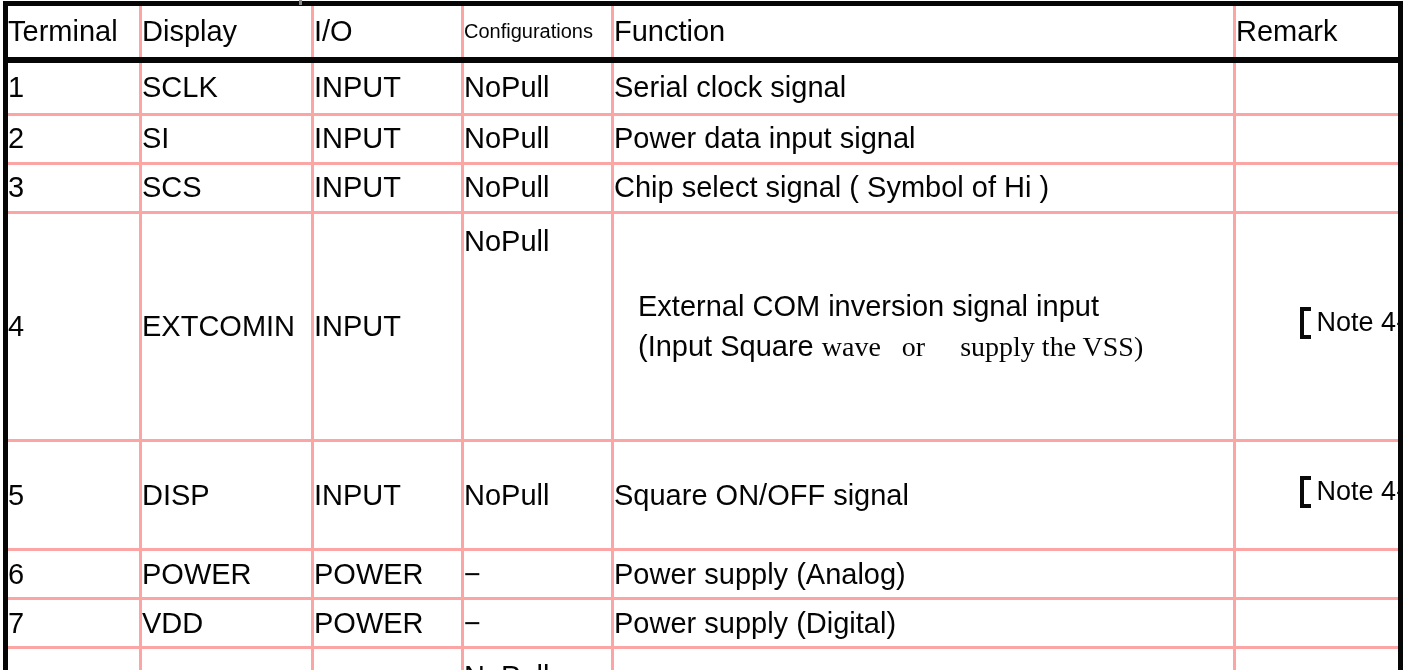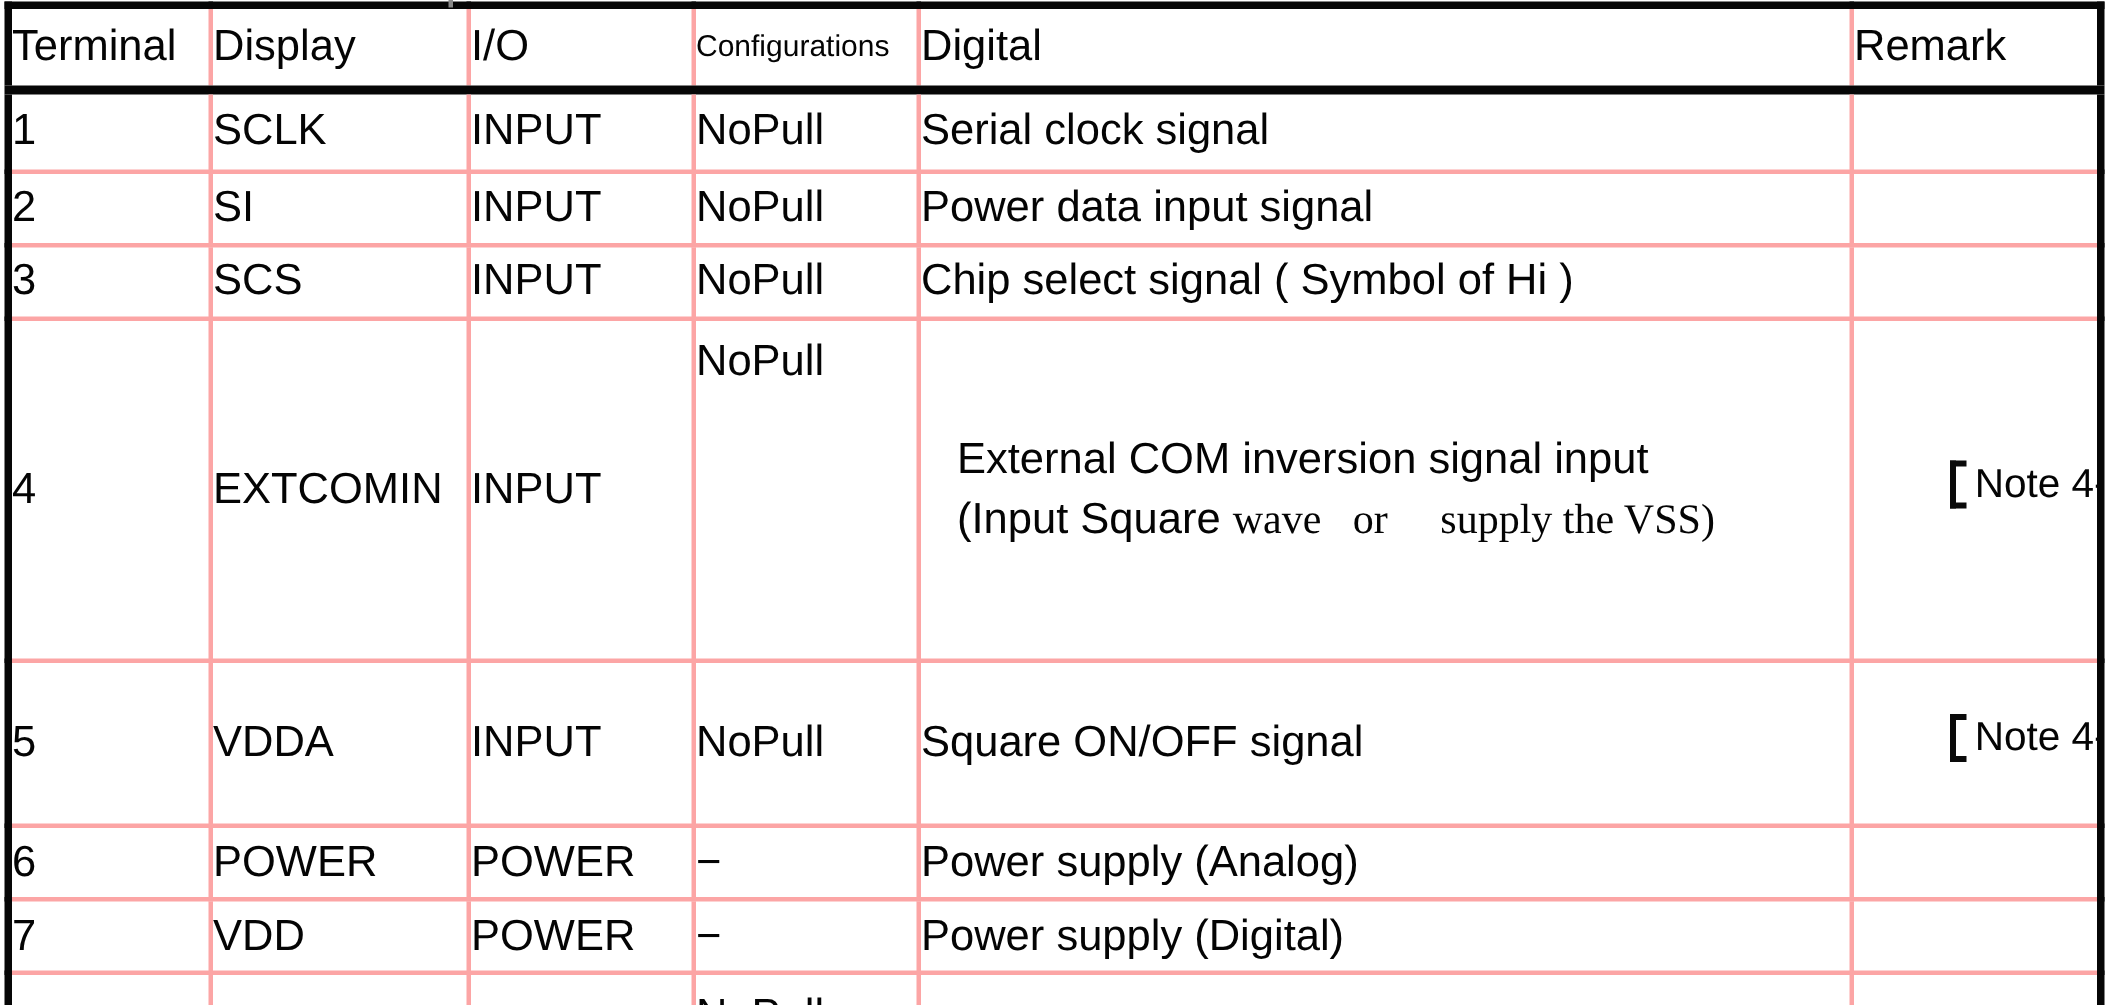--- a/index.html
+++ b/index.html
@@ -72,21 +72,21 @@
         <col class="w-fn">
         <col class="w-remark">
     </colgroup>
 
     <tbody>
         <tr class="hdr">
       <th class="c-terminal">Terminal</th>
       <th class="c-symbol">Display</th>
       <th class="c-io">I/O</th>
       <th class="c-config">Configurations</th>
-      <th class="c-fn">Digital</th>
+      <th class="c-fn">Function</th>
       <th class="c-remark">Remark</th>
     </tr>
 
     <tr class="r r1">
       <td>1</td>
       <td>SCLK</td>
       <td>INPUT</td>
       <td>NoPull</td>
       <td>Serial clock signal</td>
       <td></td>
@@ -121,21 +121,21 @@
           <div class="fnl"><span>(Input Square </span><span class="serif">wave   or     supply the VSS)</span></div>
         </div>
       </td>
       <td>
         <span class="note"><i class="lbr"></i><span>Note 4-2</span></span>
       </td>
     </tr>
 
     <tr class="r">
       <td>5</td>
-      <td>VDDA</td>
+      <td>DISP</td>
       <td>INPUT</td>
       <td>NoPull</td>
       <td>Square ON/OFF signal</td>
       <td>
         <span class="note"><i class="lbr"></i><span>Note 4-1</span></span>
       </td>
     </tr>
 
     <tr class="r">
       <td>6</td>

